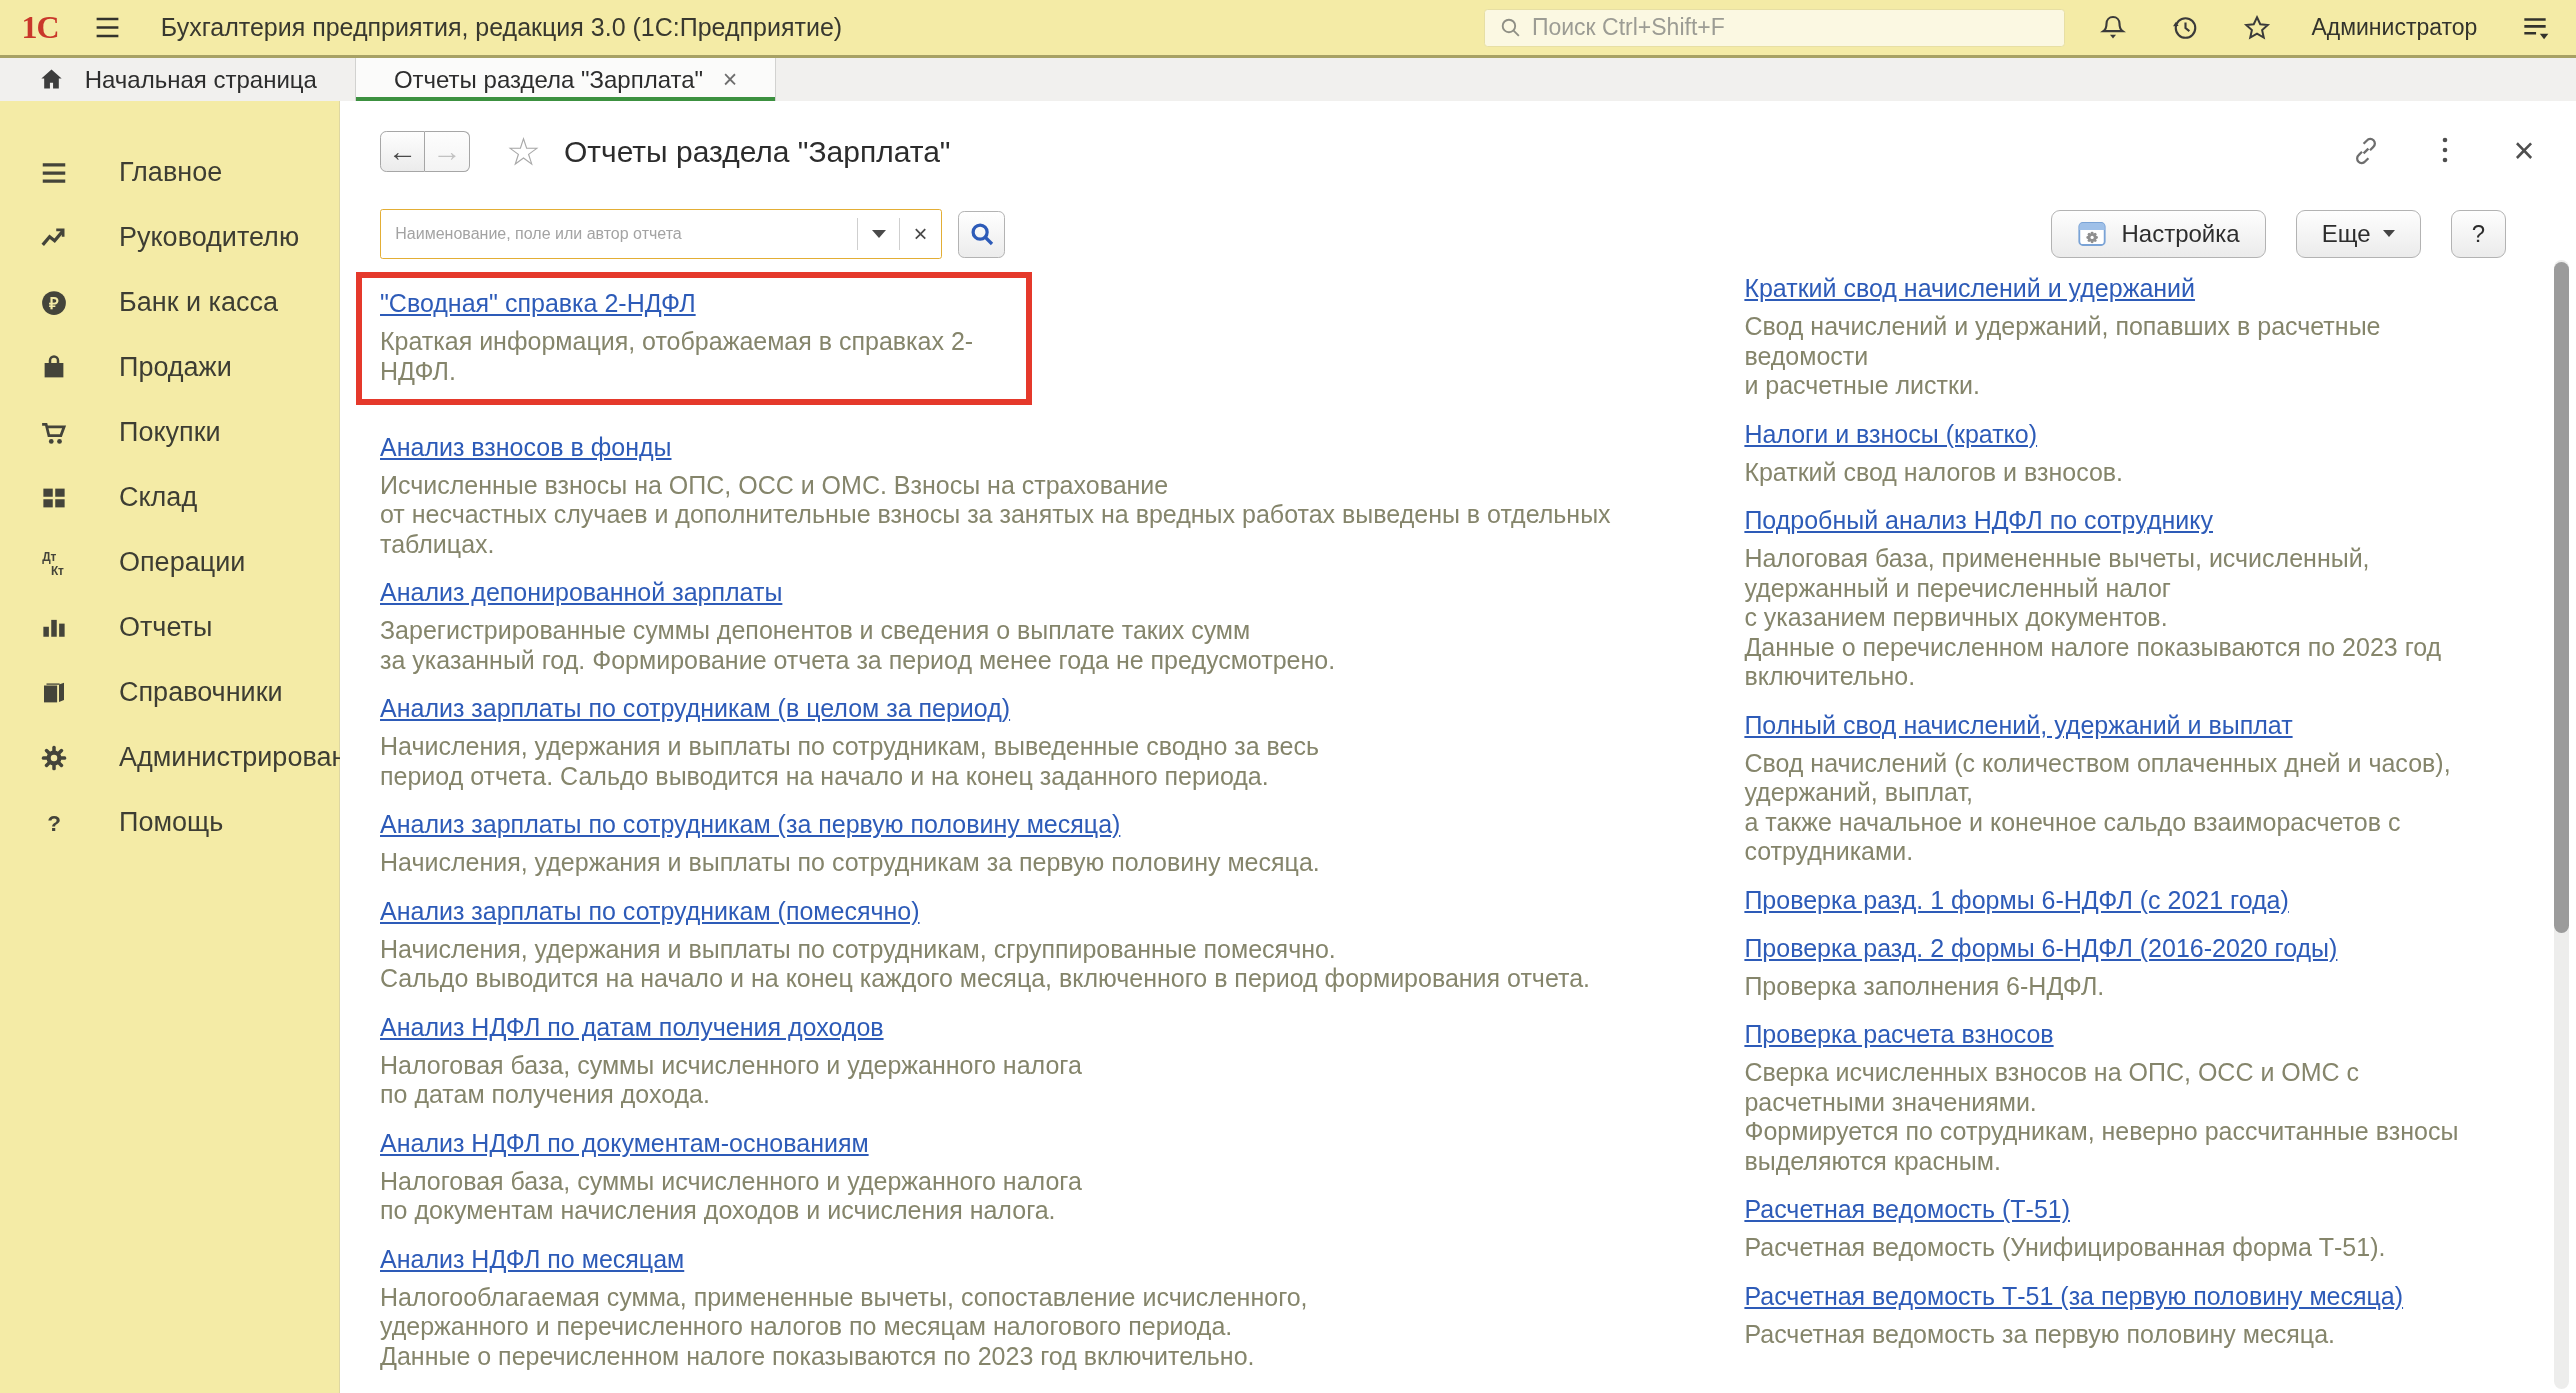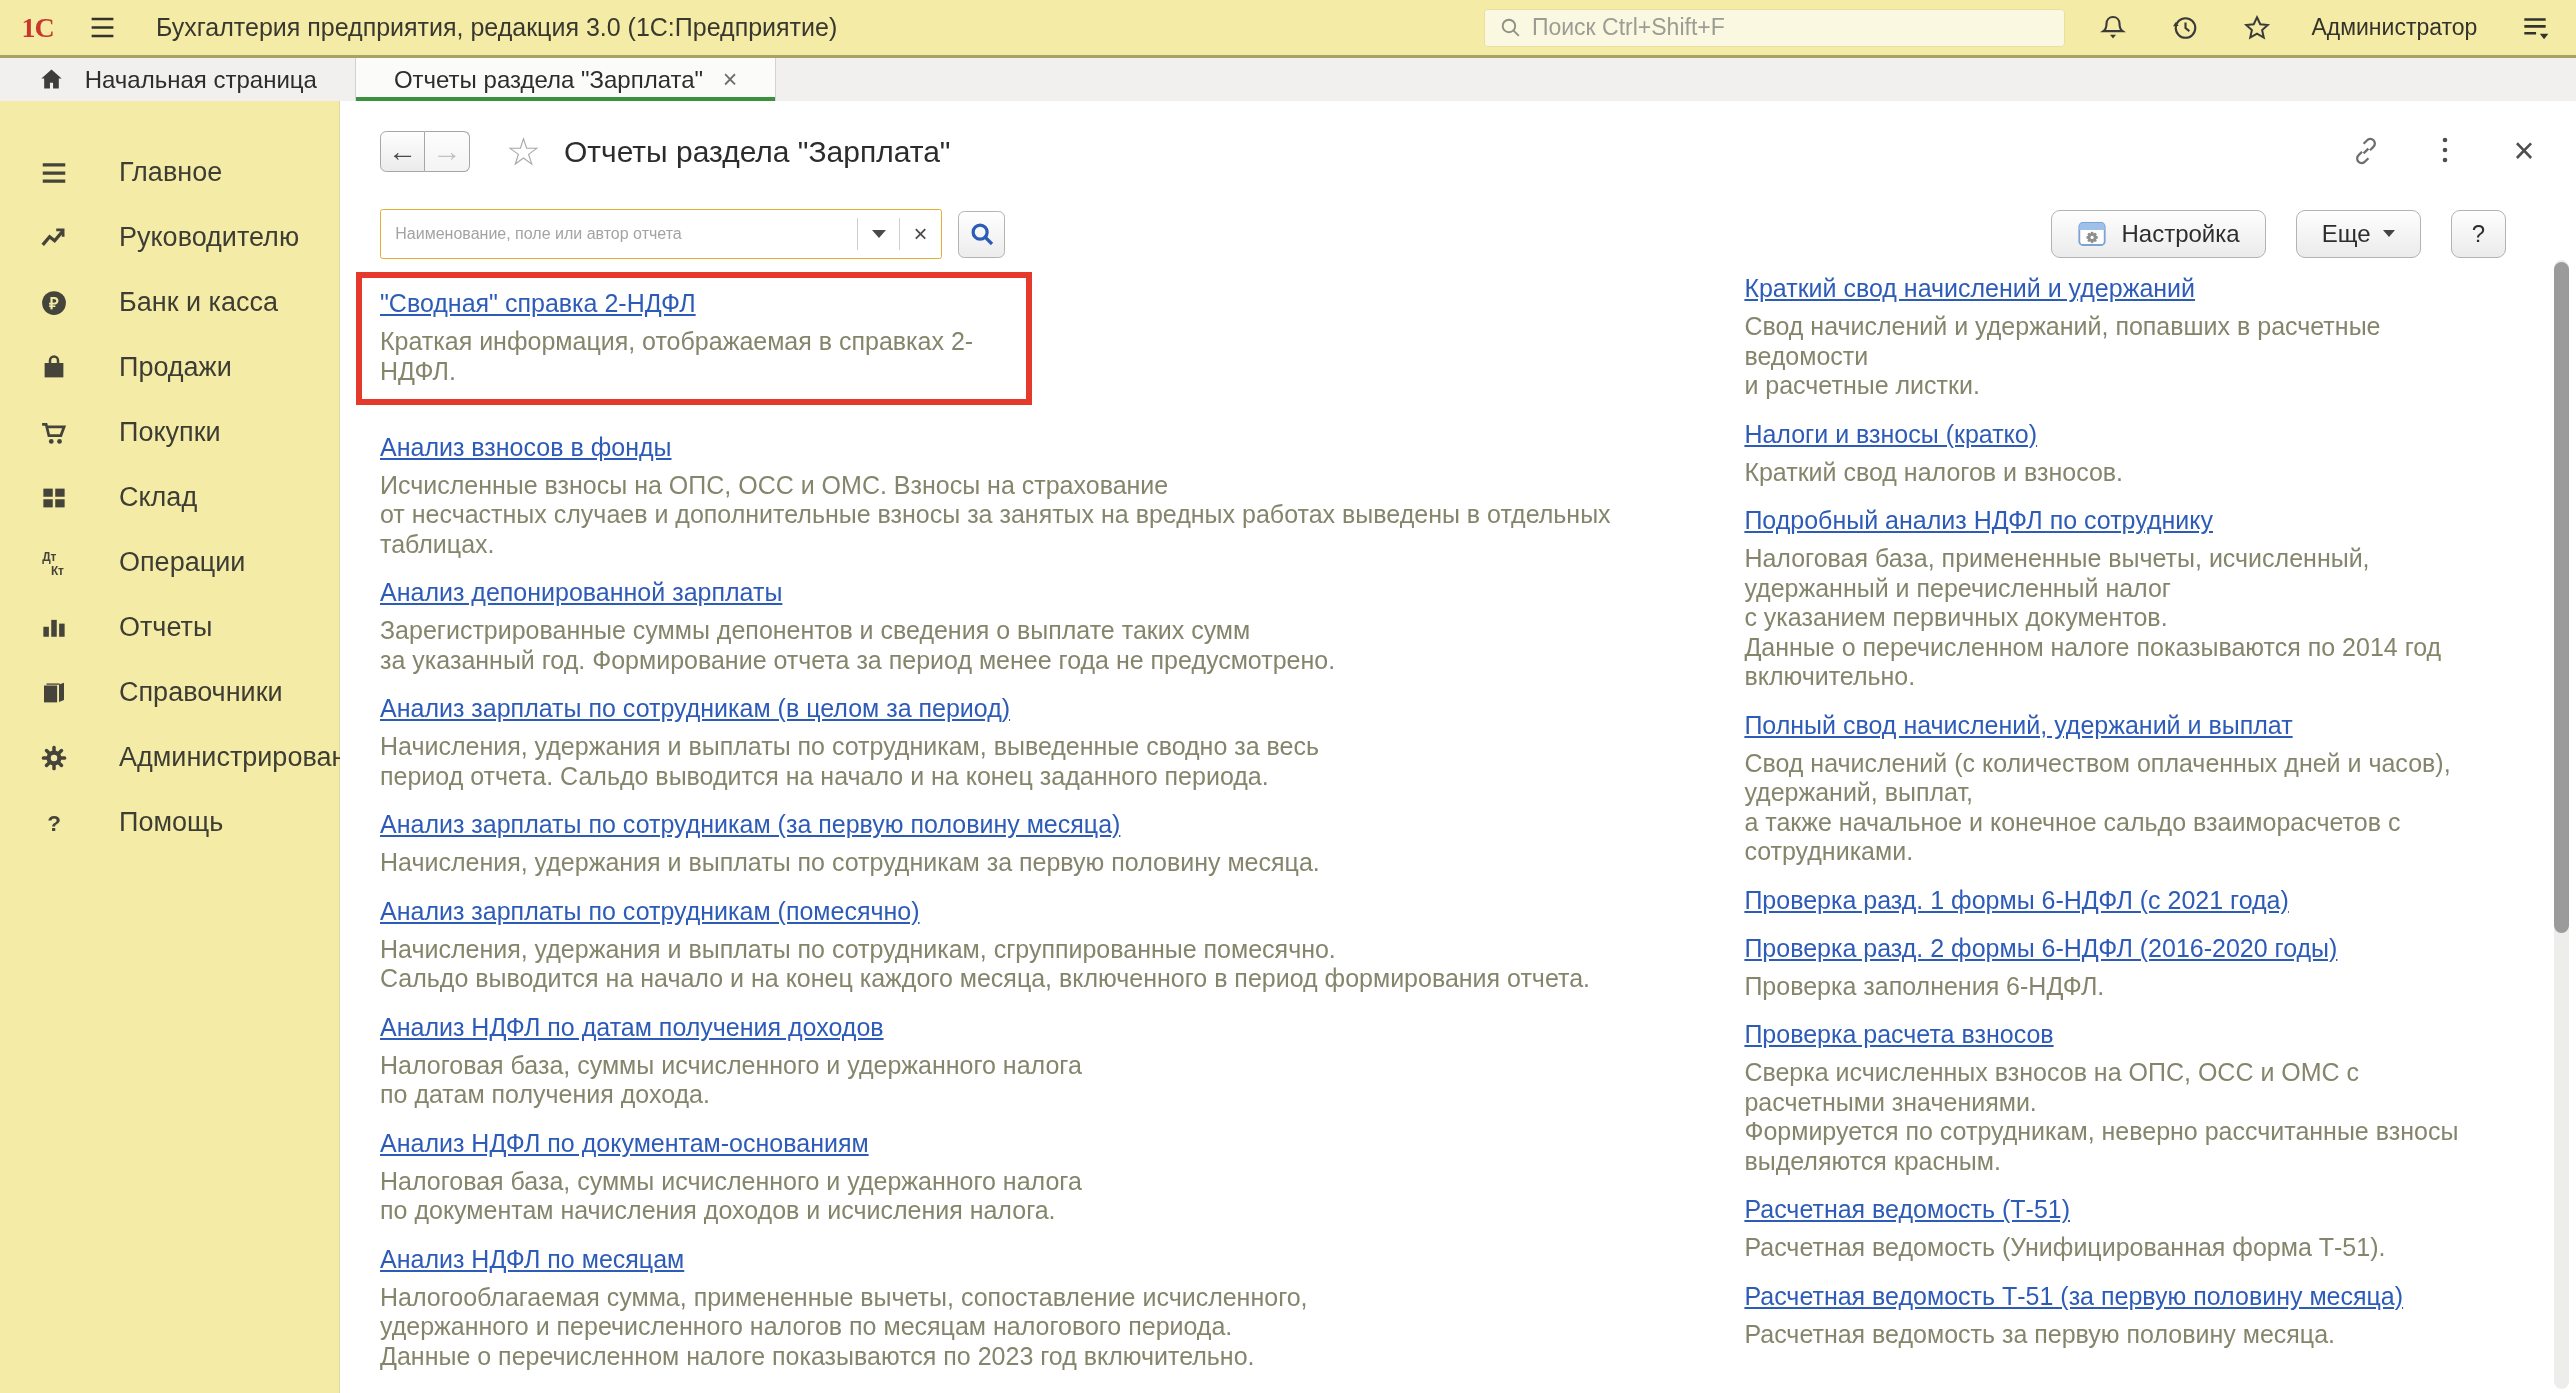--- a/index.html
+++ b/index.html
@@ -12,21 +12,21 @@
     --olive_line:#a7a164;
     --icon_dark:#44443a;
   }
   *{margin:0;padding:0;box-sizing:border-box;}
   html,body{width:2576px;height:1394px;overflow:hidden;}
   body{font-family:"Liberation Sans","DejaVu Sans",sans-serif;background:#fff;color:#2f2f2f;}
   .app{width:2576px;height:1394px;display:flex;flex-direction:column;overflow:hidden;}
 
   
   .topbar{height:55px;background:var(--topbar_yellow);display:flex;align-items:center;flex:0 0 auto;}
-  .logo{margin-left:21.5px;font-size:28px;font-weight:bold;color:#c9372a;letter-spacing:-0.9px;font-family:"Liberation Serif","DejaVu Serif",serif;}
+  .logo{margin-left:21.5px;font-size:32px;font-weight:bold;color:#c9372a;letter-spacing:-0.9px;font-family:"Liberation Serif","DejaVu Serif",serif;}
   .topbar-menu{margin-left:34px;width:30px;height:23px;display:flex;align-items:center;cursor:pointer;}
   .topbar-title{margin-left:38px;font-size:25px;color:#38382f;}
   .topbar-search{margin-left:auto;width:581px;height:38px;background:#fbf8e2;border:0.9px solid #e7dfa4;border-radius:3.6px;display:flex;align-items:center;padding:0 12.5px;}
   .topbar-search input{border:none;outline:none;background:transparent;flex:1;font-size:23px;color:#4a4a4a;margin-left:9px;font-family:inherit;}
   .topbar-search input::placeholder{color:#9c9c94;}
   .topbar-icons{display:flex;align-items:center;margin:0 23px 0 30px;gap:36px;}
   .tb-ic{width:36px;height:36px;display:flex;align-items:center;justify-content:center;cursor:pointer;}
   .topbar-user{font-size:23px;color:#33332c;margin-right:3.6px;cursor:pointer;}
 
   
@@ -398,21 +398,21 @@
             </div>
             <div class="report">
               <div class="report-title"><a>Налоги и взносы (кратко)</a></div>
               <div class="report-desc">Краткий свод налогов и взносов.</div>
             </div>
             <div class="report">
               <div class="report-title"><a>Подробный анализ НДФЛ по сотруднику</a></div>
               <div class="report-desc">Налоговая база, примененные вычеты, исчисленный,
 удержанный и перечисленный налог
 с указанием первичных документов.
-Данные о перечисленном налоге показываются по 2014 год
+Данные о перечисленном налоге показываются по 2023 год
 включительно.</div>
             </div>
             <div class="report">
               <div class="report-title"><a>Полный свод начислений, удержаний и выплат</a></div>
               <div class="report-desc">Свод начислений (с количеством оплаченных дней и часов),
 удержаний, выплат,
 а также начальное и конечное сальдо взаиморасчетов с
 сотрудниками.</div>
             </div>
             <div class="report">

